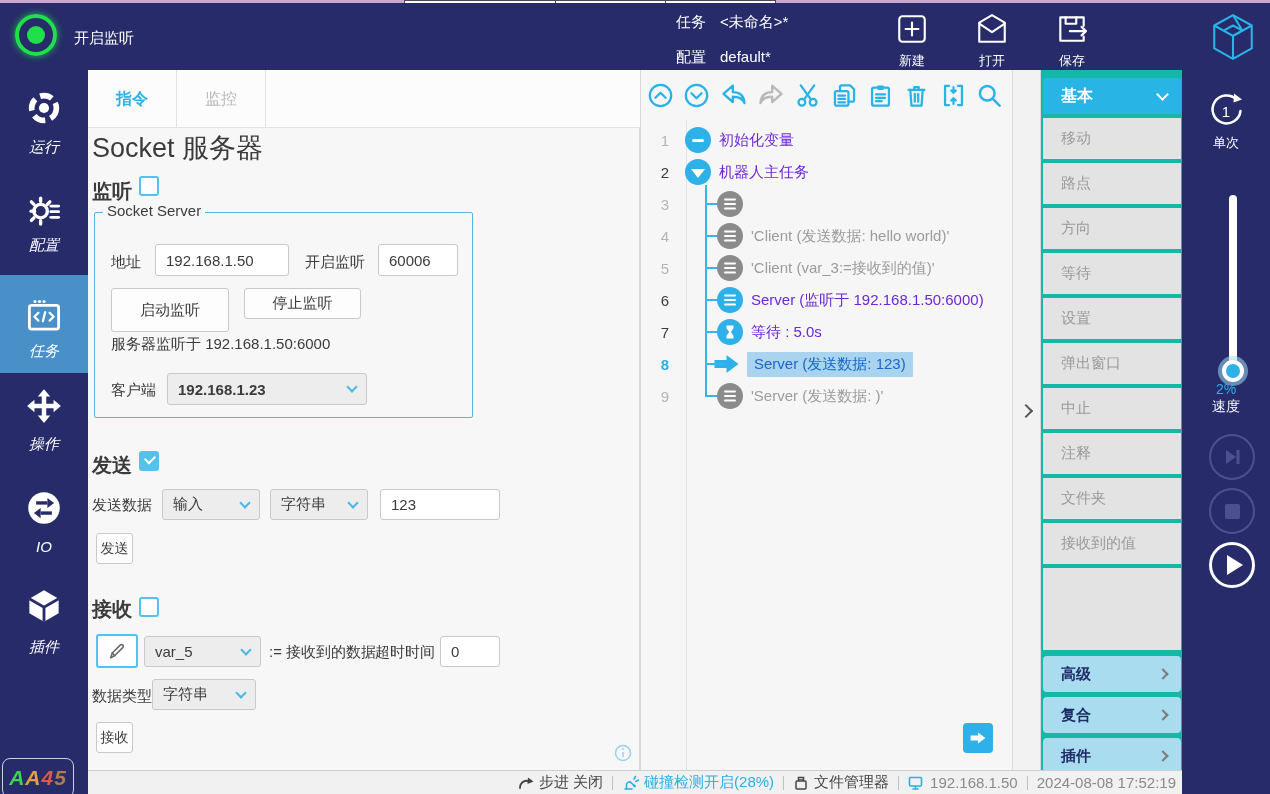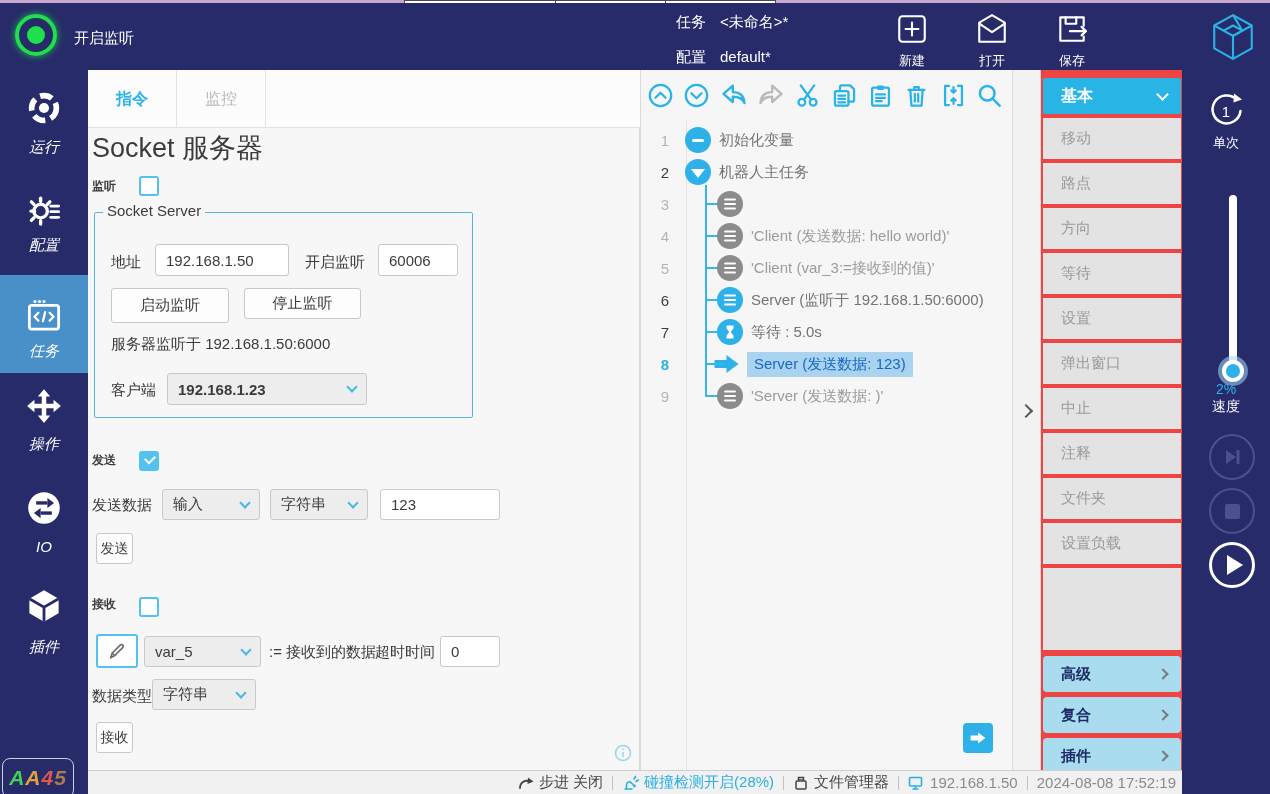--- a/index.html
+++ b/index.html
@@ -32,21 +32,21 @@
            display:flex; align-items:center; justify-content:center; font-size:21px; font-weight:bold; letter-spacing:1px; }
   .badge .b0{color:#42d152}.badge .b1{color:#e0a23e}.badge .b2{color:#e2574d}.badge .b3{color:#ad7a52}
 
   
   .main { position:absolute; left:88px; top:70px; width:552px; height:700px; background:#f7f7f7; border-right:1px solid #d9d9d9; }
   .tabbar { position:absolute; left:0; top:0; width:552px; height:58px; background:#fcfcfc; border-bottom:1px solid #e2e2e2; display:flex; }
   .tab { width:89px; height:58px; display:flex; align-items:center; justify-content:center; font-size:16px; border-right:1px solid #e2e2e2; }
   .tab.active { color:#2eb3e6; font-weight:bold; }
   .tab.inactive { color:#b9b9b9; }
   .page-title { position:absolute; left:4px; top:60px; font-size:27px; color:#3b3b3b; }
-  .sec-label { position:absolute; font-size:12px; font-weight:bold; color:#3b3b3b; }
+  .sec-label { position:absolute; font-size:20px; font-weight:bold; color:#3b3b3b; }
   .chk { position:absolute; width:20px; height:20px; border:2px solid #53c2f0; border-radius:3px; background:#fff; }
   .chk.checked { background:#53c2f0; }
   .chk.checked::after { content:''; position:absolute; left:4px; top:2px; width:8px; height:5px;
                         border-left:2px solid #fff; border-bottom:2px solid #fff; transform:rotate(-45deg); }
   .fieldset { position:absolute; left:6px; top:142px; width:379px; height:206px; border:1px solid #58b5e2; border-radius:2px; }
   .legend { position:absolute; top:-11px; left:8px; background:#f7f7f7; padding:0 4px; font-size:15px; color:#3b3b3b; }
   .flabel { position:absolute; font-size:15px; color:#3b3b3b; }
   .inp { position:absolute; background:#fff; border:1px solid #c9c9c9; border-radius:3px; font-size:15px; color:#3b3b3b;
          padding:0 10px; font-family:inherit; }
   .btn { position:absolute; background:#fdfdfd; border:1px solid #c9c9c9; border-radius:3px; font-size:15px; color:#3b3b3b;
@@ -70,31 +70,31 @@
   .tnum.gray{color:#b4b4b4}.tnum.dark{color:#3c3c3c}.tnum.cyan{color:#2ab0e3;font-weight:bold}
   .stub { position:absolute; left:65px; top:15px; width:19px; height:2px; background:#35b6e8; }
   .nicon { width:26px; height:26px; border-radius:50%; flex:none; display:flex; align-items:center; justify-content:center; position:relative; }
   .nicon.cyan{background:#2eb0e8}.nicon.gray{background:#8b8b8b}
   .d0 .nicon { margin-left:8px; } .d1 .nicon { margin-left:40px; }
   .nicon.minus::after { content:''; width:12px; height:3px; background:#fff; border-radius:2px; }
   .nicon.tri::after { content:''; border-left:7px solid transparent; border-right:7px solid transparent; border-top:9px solid #fff; margin-top:2px; }
   .mlines { width:12px; height:2.5px; background:#fff; border-radius:1px; box-shadow:0 -4.5px 0 #fff, 0 4.5px 0 #fff; }
   .arrow-node { margin-left:36px; flex:none; display:flex; }
   .tlabel { margin-left:8px; font-size:15px; white-space:nowrap; }
-  .tlabel.dark{color:#737373}.tlabel.gray{color:#9b9b9b}
+  .tlabel.dark{color:#6d28d9}.tlabel.gray{color:#9b9b9b}
   .tlabel.sel { background:#a9d3ee; color:#1768c4; padding:3px 7px; margin-left:7px; border-radius:1px; }
   .jump-btn { position:absolute; left:322px; top:653px; width:30px; height:30px; background:#2eb0e8; border-radius:4px;
               display:flex; align-items:center; justify-content:center; color:#fff; font-size:18px; font-weight:bold; }
 
   
   .expander { position:absolute; left:1012px; top:70px; width:28px; height:700px; background:#f2f2f2; border-left:1px solid #dcdcdc; }
   .exp-chev { position:absolute; left:8px; top:336px; width:10px; height:10px; border-right:2px solid #555; border-bottom:2px solid #555; transform:rotate(-45deg); }
 
   
-  .palette { position:absolute; left:1040px; top:70px; width:155px; height:700px; background:#ef4444; border-left:1px solid #d9d9d9; overflow:hidden; }
+  .palette { position:absolute; left:1040px; top:70px; width:155px; height:700px; background:#14b8a6; border-left:1px solid #d9d9d9; overflow:hidden; }
   .pal-header { position:absolute; left:2px; top:8px; width:138px; height:36px; background:#29b4e6; border-radius:2px; color:#fff;
                 font-weight:bold; font-size:16px; display:flex; align-items:center; padding:0 14px 0 18px; }
   .pal-header .wchev { width:9px; height:9px; border-right:2px solid #fff; border-bottom:2px solid #fff; transform:rotate(45deg); margin-left:auto; margin-top:-4px; }
   .pal-item { position:absolute; left:2px; width:138px; height:41px; background:#e3e3e3; color:#9a9a9a; font-size:15px;
               display:flex; align-items:center; padding-left:18px; }
   .pal-empty { position:absolute; left:2px; top:498px; width:138px; height:82px; background:#e3e3e3; }
   .pal-group { position:absolute; left:2px; width:138px; height:36px; background:#a9dcee; border-radius:4px; color:#1d2b66;
                font-weight:bold; font-size:15px; display:flex; align-items:center; padding:0 14px 0 18px; }
   .pal-group .gchev { width:8px; height:8px; border-right:2px solid #7b7b7b; border-bottom:2px solid #7b7b7b; transform:rotate(-45deg); margin-left:auto; }
 
@@ -278,21 +278,21 @@
 
     <div class="sec-label" style="left:4px; top:108px;">监听</div>
     <div class="chk" style="left:51px; top:106px;"></div>
 
     <div class="fieldset">
       <div class="legend">Socket Server</div>
       <div class="flabel" style="left:16px; top:40px;">地址</div>
       <input class="inp" style="left: 60px; top: 31px; width: 134px; height: 32px;" readonly="" value="192.168.1.50">
       <div class="flabel" style="left:210px; top:40px;">开启监听</div>
       <input class="inp" style="left: 283px; top: 31px; width: 80px; height: 32px;" readonly="" value="60006">
-      <div class="btn" style="left:16px; top:75px; width:118px; height:35px;">启动监听</div>
+      <div class="btn" style="left:16px; top:75px; width:118px; height:44px;">启动监听</div>
       <div class="btn" style="left:149px; top:75px; width:117px; height:31px;">停止监听</div>
       <div class="flabel" style="left:16px; top:122px;">服务器监听于 192.168.1.50:6000</div>
       <div class="flabel" style="left:16px; top:168px;">客户端</div>
       <div class="dd" style="left:72px; top:160px; width:200px; height:32px;font-weight:bold;">
         <span>192.168.1.23</span>
         <span class="chev"></span>
       </div>
     </div>
 
     <div class="sec-label" style="left:4px; top:382px;">发送</div>
@@ -512,21 +512,21 @@
     </div>
     <div class="pal-item" style="top:48px">移动</div>
     <div class="pal-item" style="top:93px">路点</div>
     <div class="pal-item" style="top:138px">方向</div>
     <div class="pal-item" style="top:183px">等待</div>
     <div class="pal-item" style="top:228px">设置</div>
     <div class="pal-item" style="top:273px">弹出窗口</div>
     <div class="pal-item" style="top:318px">中止</div>
     <div class="pal-item" style="top:363px">注释</div>
     <div class="pal-item" style="top:408px">文件夹</div>
-    <div class="pal-item" style="top:453px">设置负载</div>
+    <div class="pal-item" style="top:453px">接收到的值</div>
     <div class="pal-empty"></div>
     <div class="pal-group" style="top:586px">
       <span>高级</span>
         <span class="gchev"></span>
     </div>
     <div class="pal-group" style="top:627px">
       <span>复合</span>
         <span class="gchev"></span>
     </div>
     <div class="pal-group" style="top:668px">

